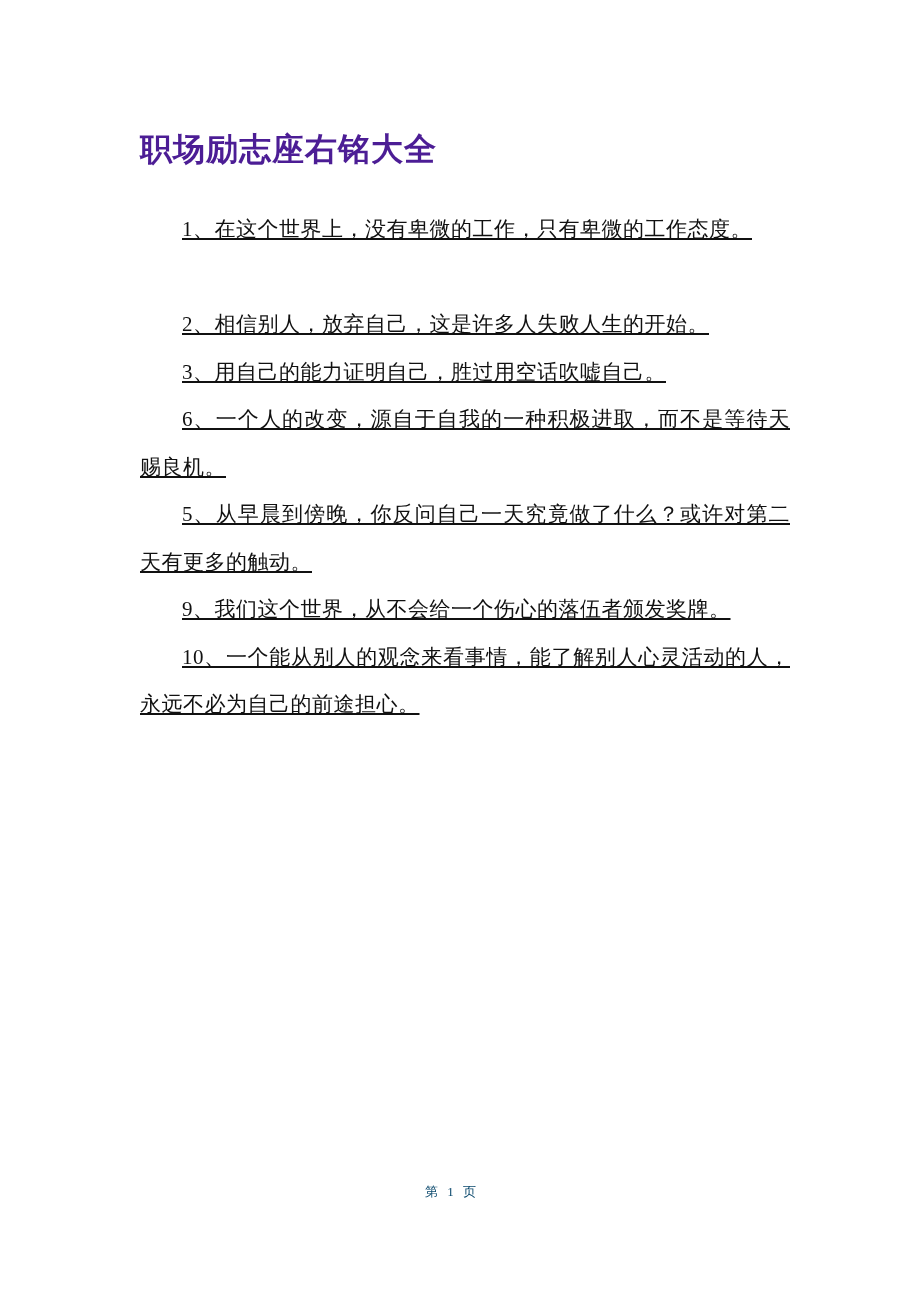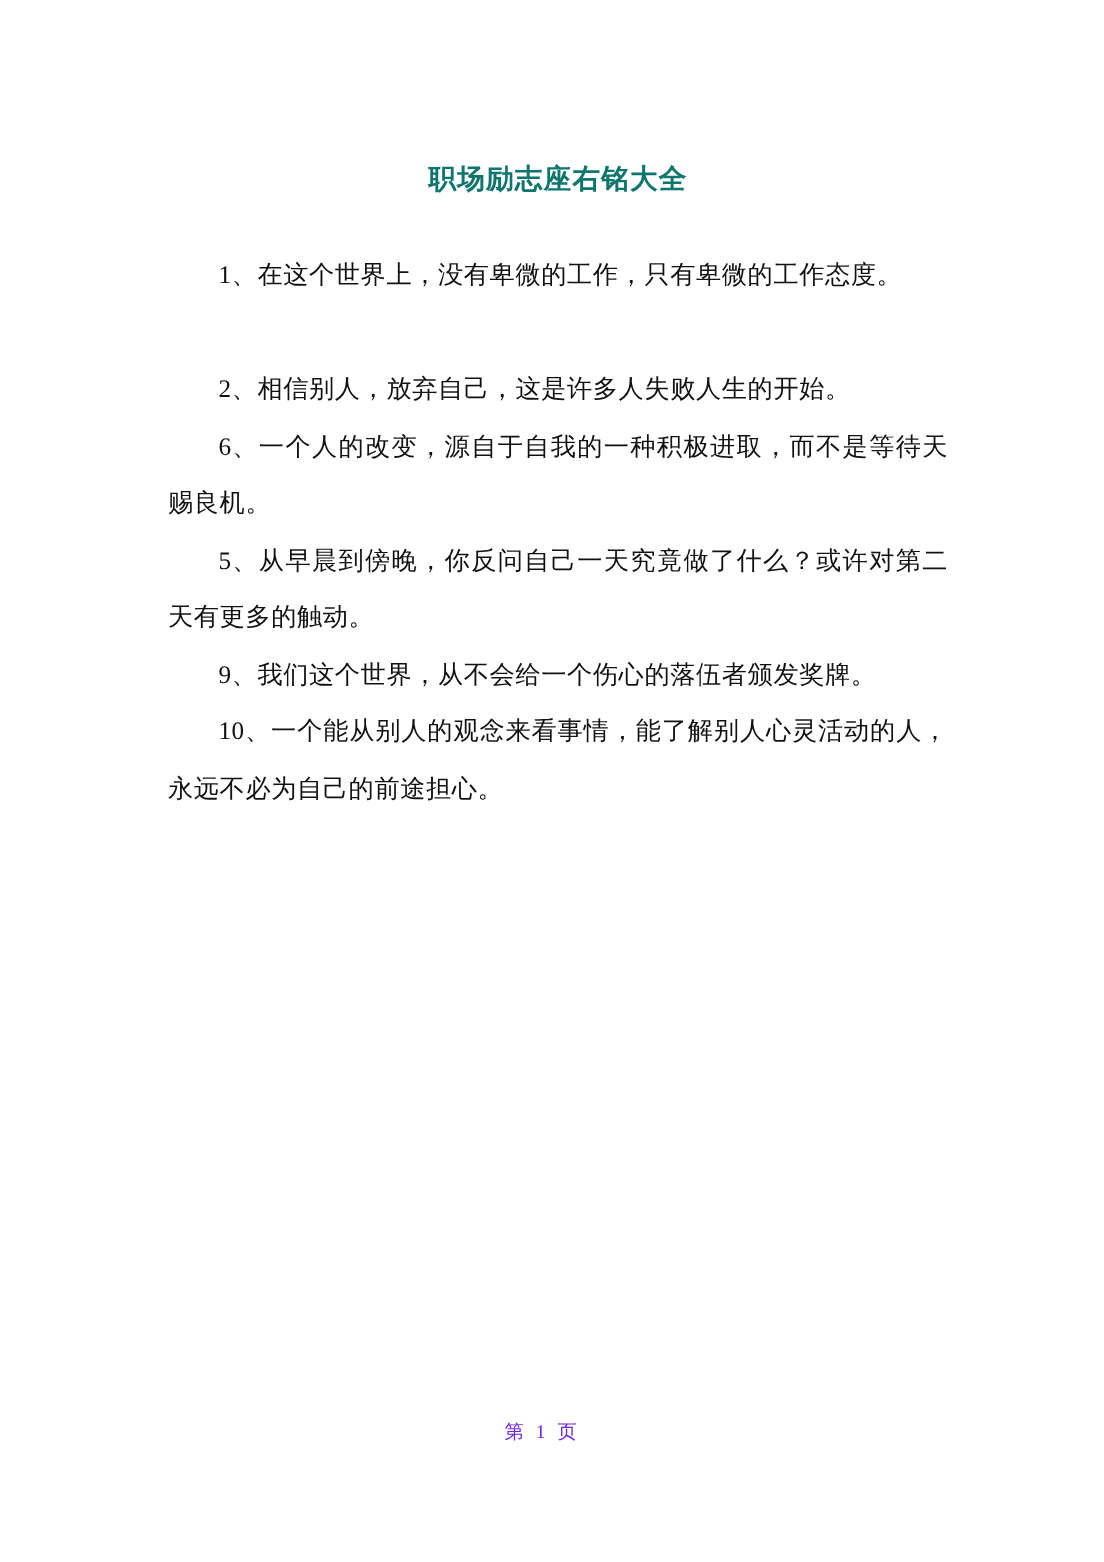--- a/index.html
+++ b/index.html
@@ -20,61 +20,62 @@
   }
   .content {
     position: absolute;
     left: 140px;
     top: 130px;
     width: 650px;
   }
   .doc-title {
     font-family: "Liberation Sans", "DejaVu Sans", sans-serif;
     font-weight: bold;
-    font-size: 23px;
+    font-size: 32px;
     line-height: 38px;
-    text-align: center;
-    color: #0f766e;
+    color: #4c1d95;
     margin: 0 0 38px 0;
     letter-spacing: 1px;
   }
   .para {
     font-size: 21px;
     line-height: 47.5px;
     letter-spacing: 0.5px;
     text-align: justify;
     text-indent: 2em;
     margin: 0;
     color: #111111;
+    text-decoration: underline;
   }
   .para.gap-after {
     margin-bottom: 47.5px; 
   }
   .footer {
     position: absolute;
     left: 0;
     right: 16px;
     top: 1183px;
     text-align: center;
-    font-size: 16px;
+    font-size: 13px;
     letter-spacing: 3px;
-    color: #6d28d9;
+    color: #0c4a6e;
   }
 </style>
 </head>
 <body>
 
 <div class="page">
   <div class="content">
     <h1 class="doc-title">职场励志座右铭大全</h1>
 
     <p class="para gap-after">1、在这个世界上，没有卑微的工作，只有卑微的工作态度。</p>
 
     <p class="para">2、相信别人，放弃自己，这是许多人失败人生的开始。</p>
 
+    <p class="para">3、用自己的能力证明自己，胜过用空话吹嘘自己。</p>
 
     <p class="para">6、一个人的改变，源自于自我的一种积极进取，而不是等待天赐良机。</p>
 
     <p class="para">5、从早晨到傍晚，你反问自己一天究竟做了什么？或许对第二天有更多的触动。</p>
 
 
 
     <p class="para">9、我们这个世界，从不会给一个伤心的落伍者颁发奖牌。</p>
 
 

